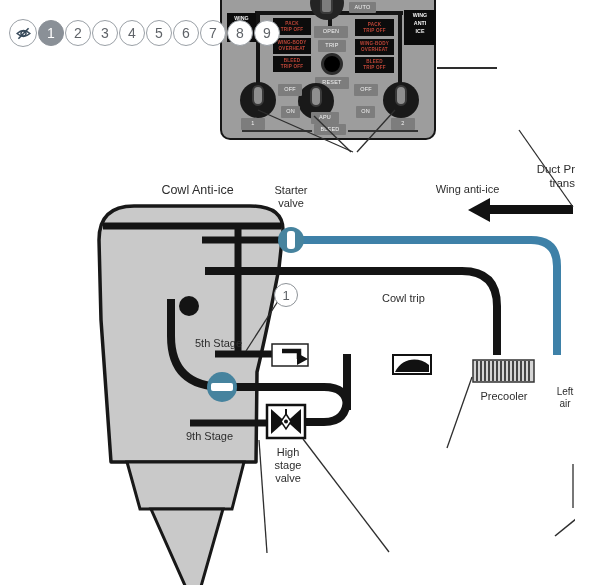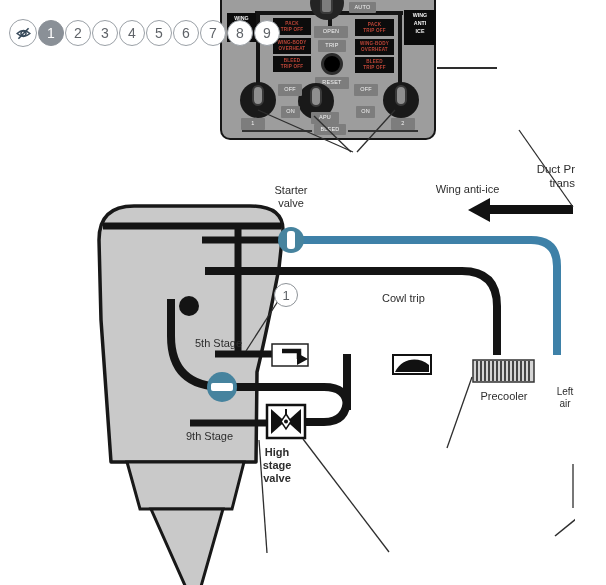--- a/index.html
+++ b/index.html
@@ -174,29 +174,30 @@
       <line x1="280" y1="298" x2="246" y2="351"></line>
       <line x1="447" y1="448" x2="472" y2="377"></line>
       <line x1="259" y1="440" x2="267" y2="553"></line>
       <line x1="303" y1="439" x2="389" y2="552"></line>
       <line x1="573" y1="464" x2="573" y2="508"></line>
       <line x1="576" y1="519" x2="555" y2="536" stroke-width="1.6"></line>
     </g>
   </svg>
 
   <div class="clip575">
+    <div class="dlabel center" style="left:145px;top:183px;width:105px;font-size:12.5px;">Cowl Anti-ice</div>
     <div class="dlabel center" style="left:266px;top:184px;width:50px;">Starter
 valve</div>
     <div class="dlabel center" style="left:425px;top:183px;width:85px;">Wing anti-ice</div>
     <div class="dlabel right" style="left:527px;top:135px;width:48px;font-size:11.5px;margin-top:28px;">Duct Pr
 trans</div>
     <div class="dlabel" style="left:382px;top:292px;width:70px;">Cowl trip</div>
     <div class="dlabel" style="left:195px;top:337px;width:56px;">5th Stage</div>
     <div class="dlabel" style="left:186px;top:430px;width:58px;">9th Stage</div>
-    <div class="dlabel center" style="left:254px;top:446px;width:46px;font-weight:bold;">High
+    <div class="dlabel center" style="left:265px;top:446px;width:46px;">High
 stage
 valve</div>
     <div class="dlabel center" style="left:474px;top:390px;width:60px;">Precooler</div>
     <div class="dlabel center" style="left:549px;top:386px;width:32px;font-size:10px;">Left
 air</div>
 
     <div class="marker">1</div>
   </div>
 
   <div class="eye-btn">

